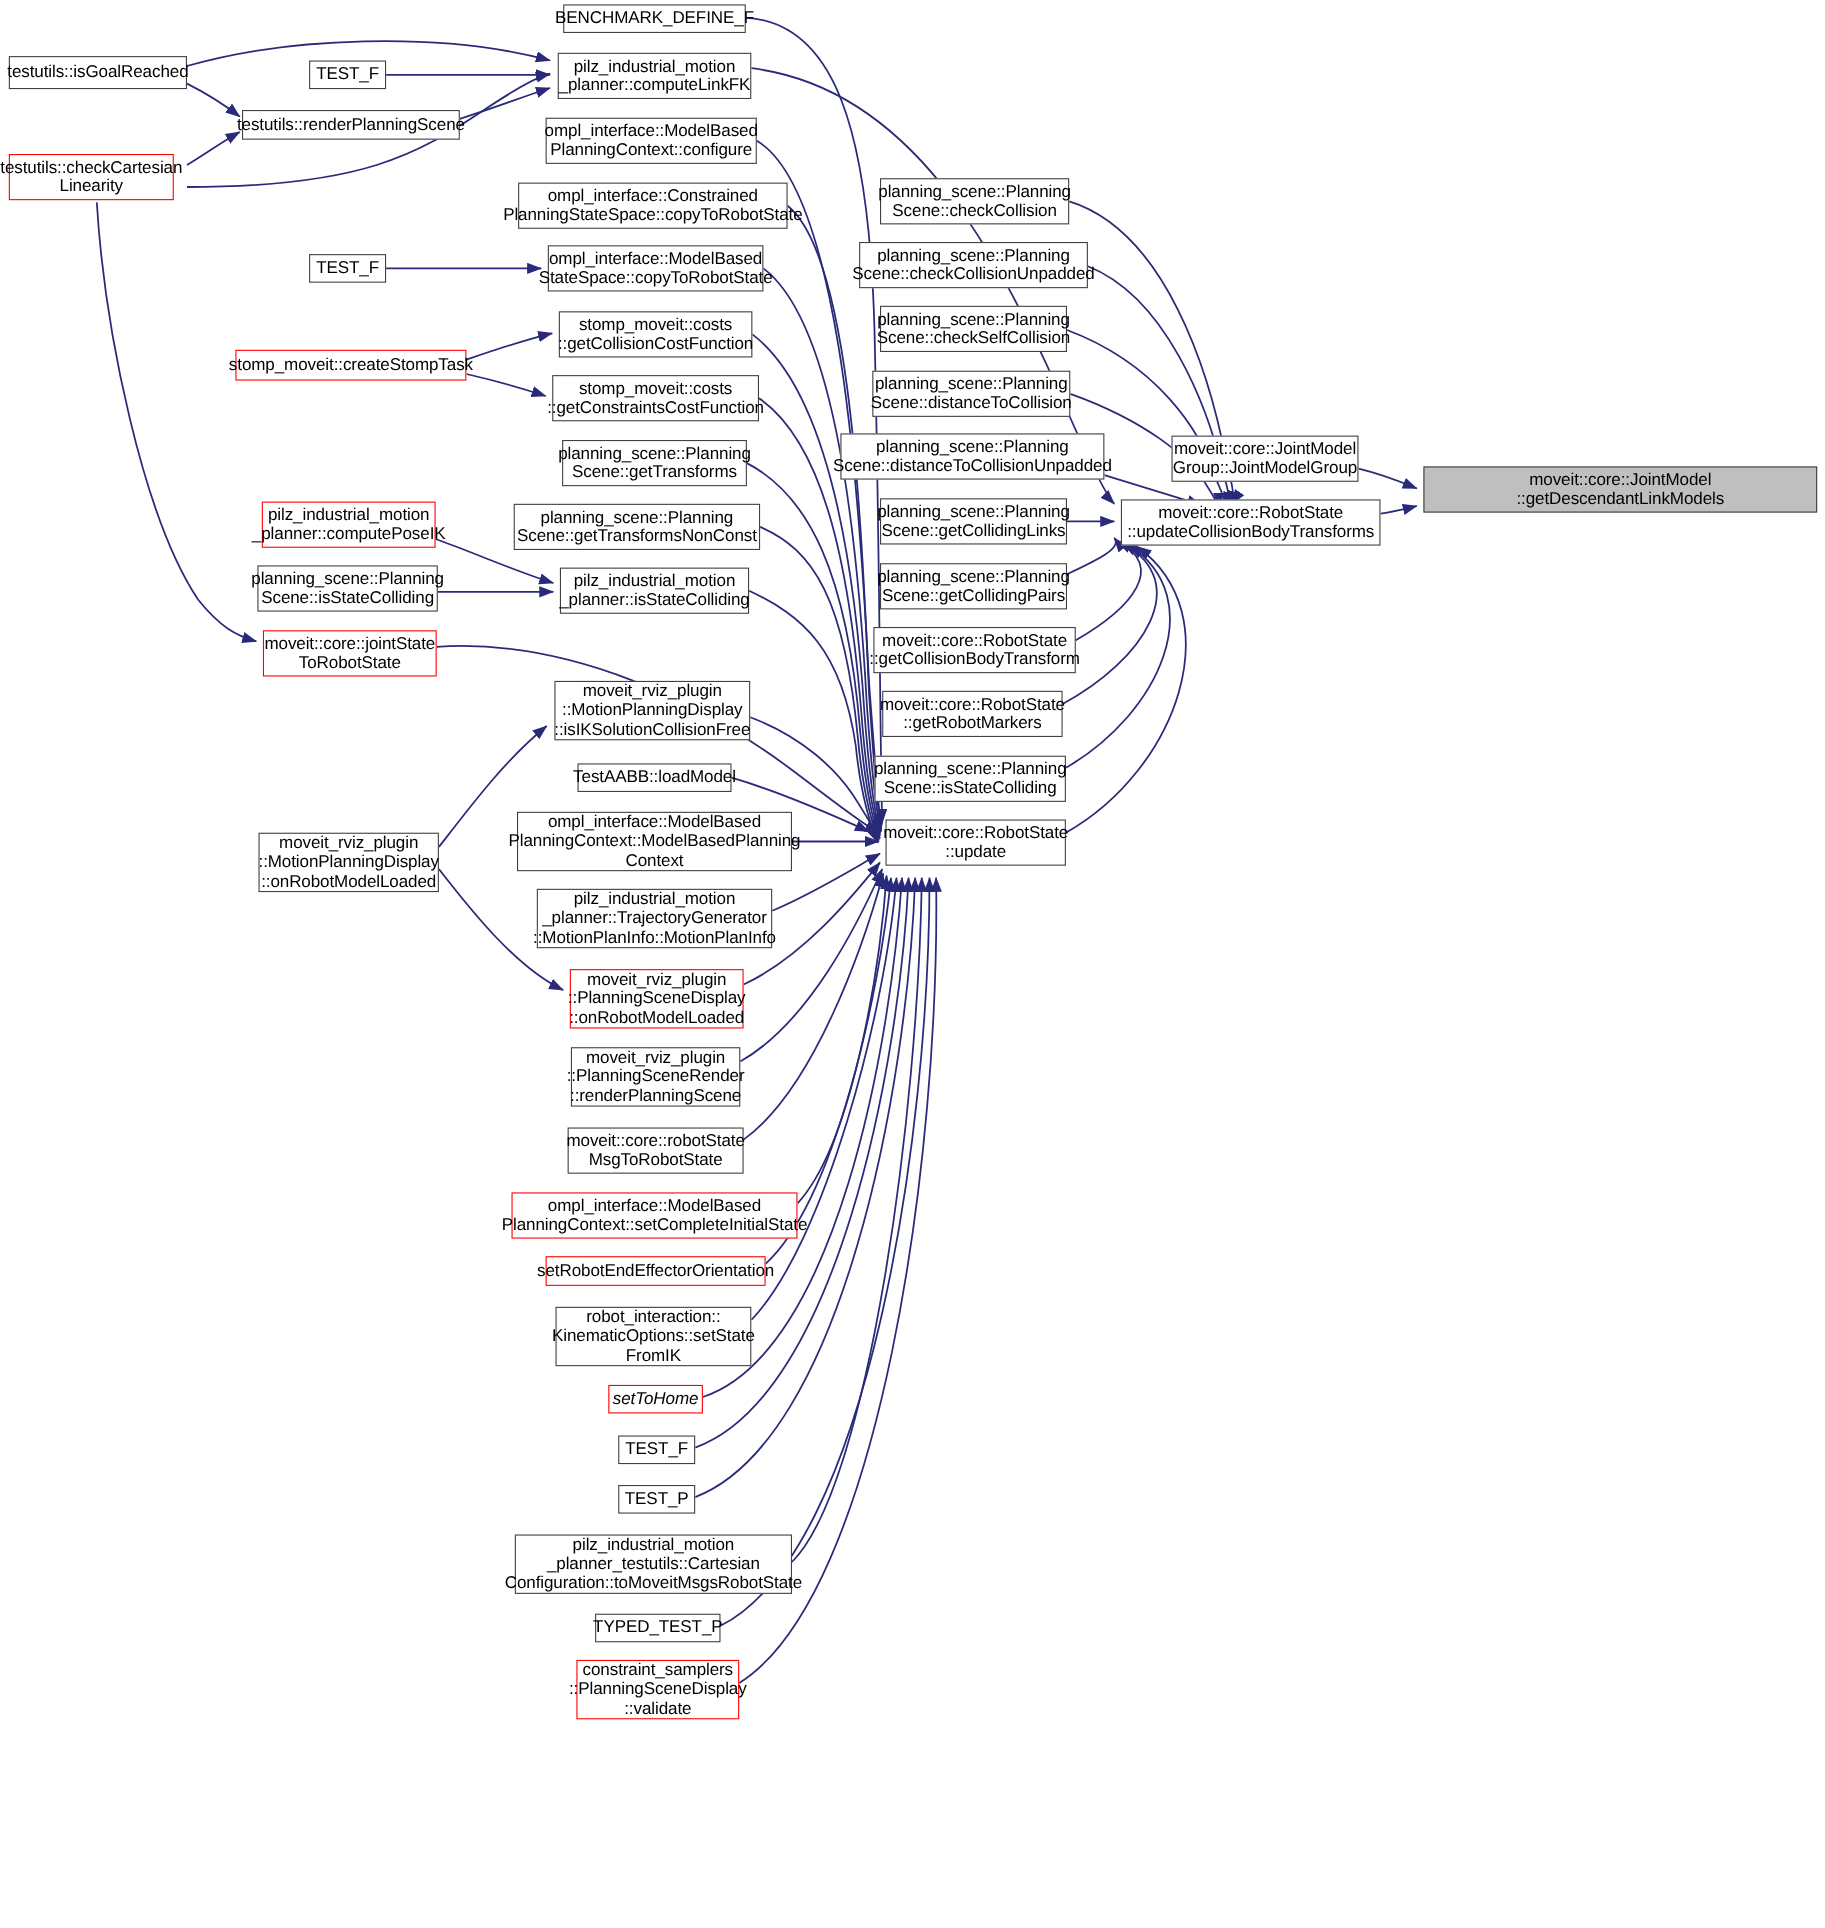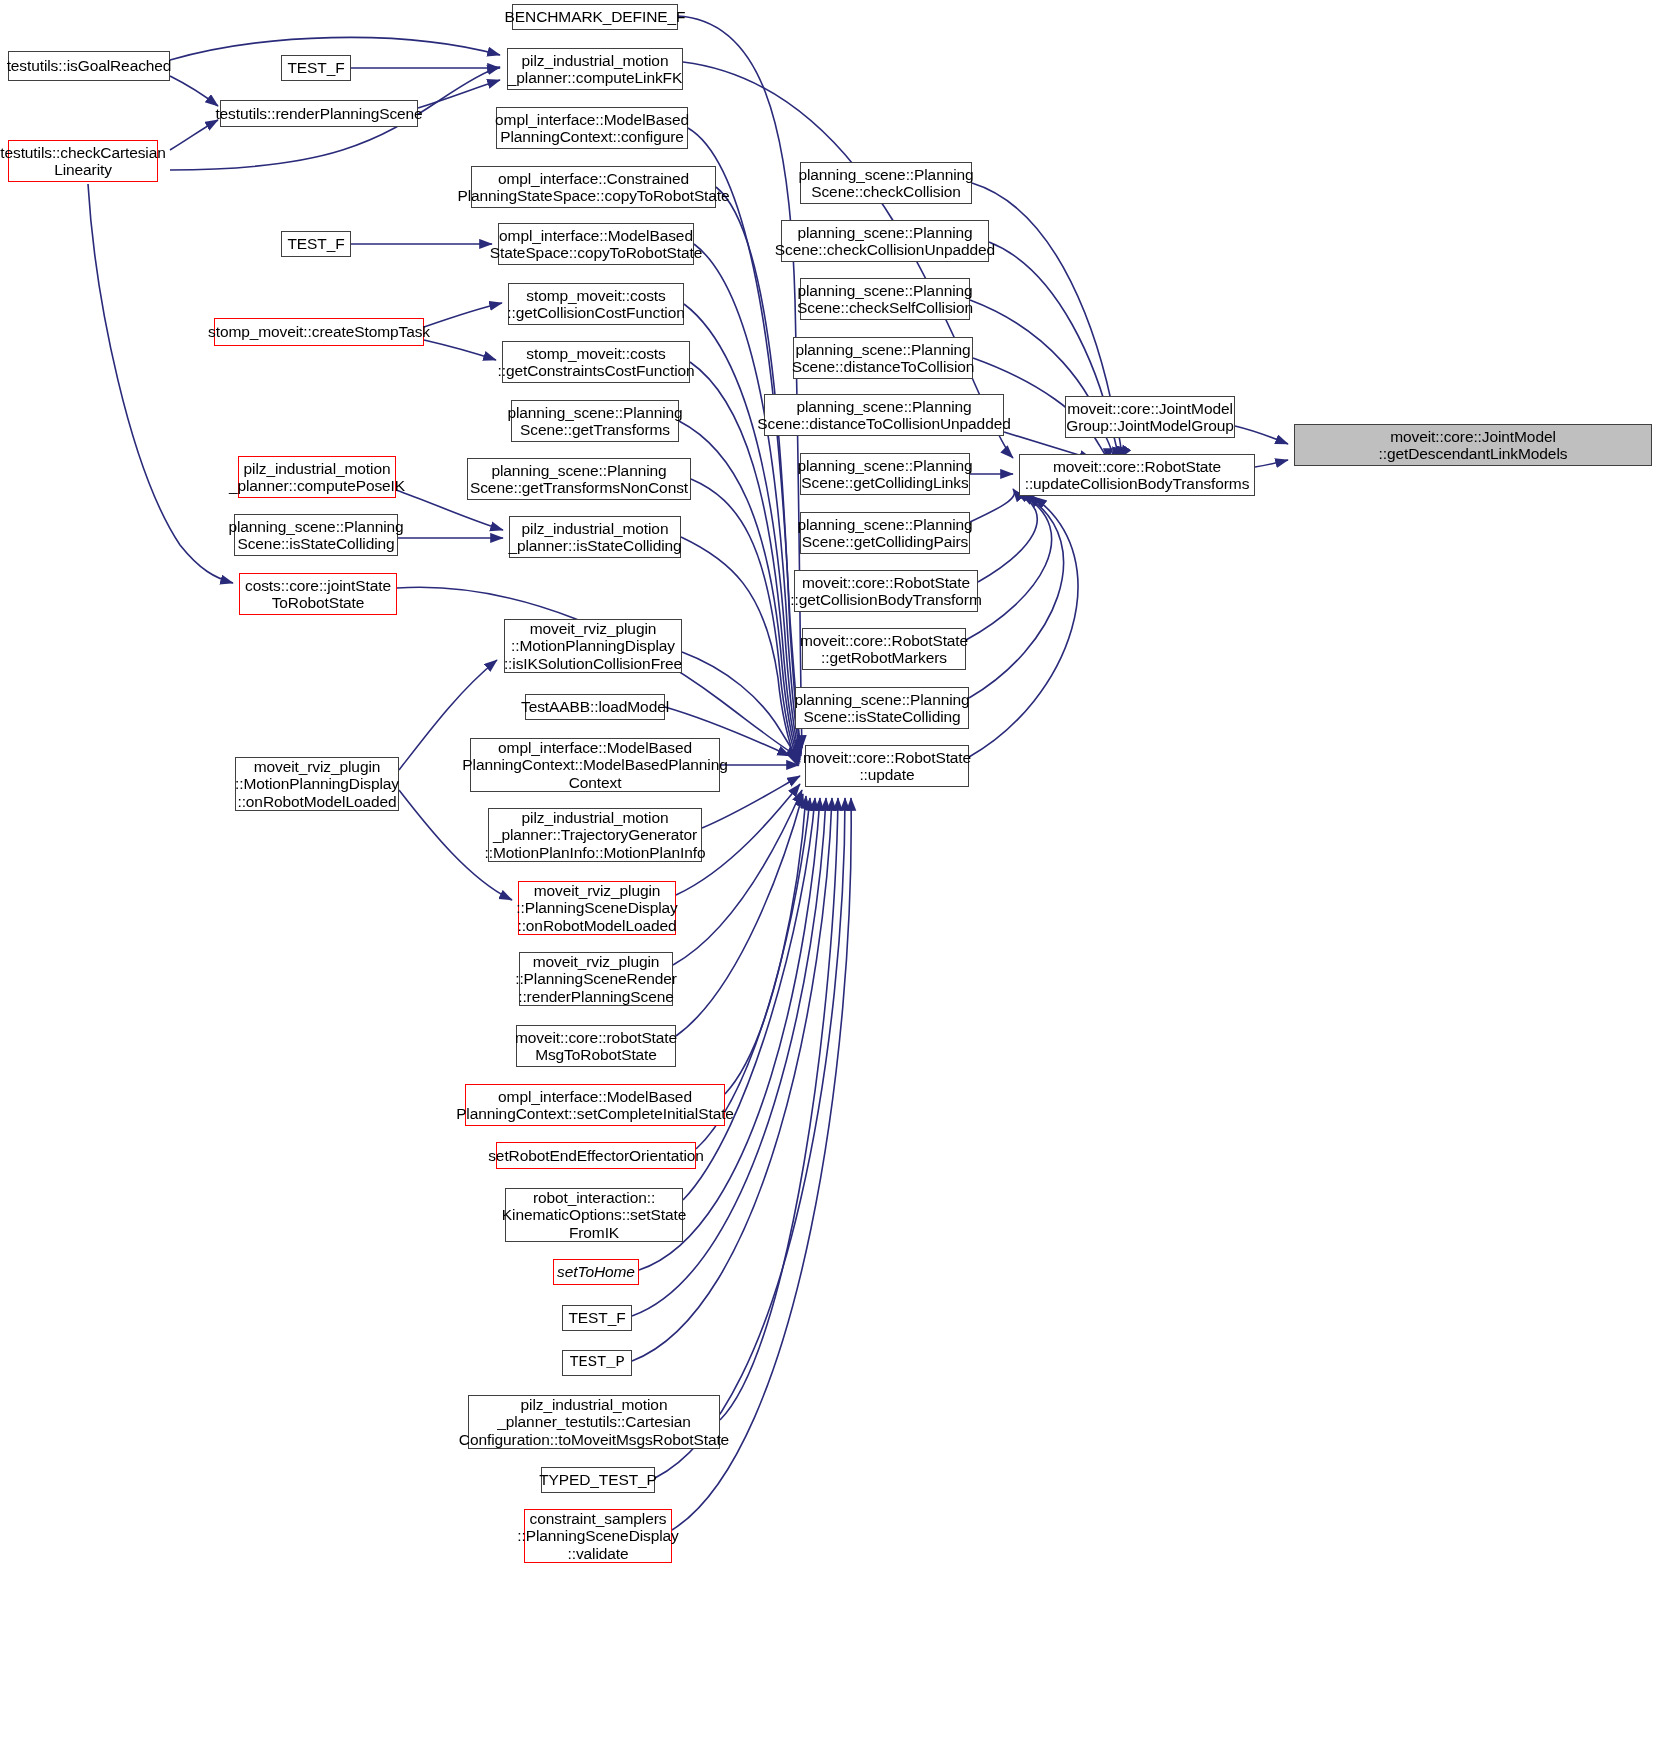--- a/index.html
+++ b/index.html
@@ -119,21 +119,21 @@
       <div class="node red" style="left: 8px; top: 140px; width: 150px; height: 42px;">testutils::checkCartesian
 Linearity</div>
       <div class="node" style="left: 281px; top: 55px; width: 70px; height: 26px;">TEST_F</div>
       <div class="node" style="left: 220px; top: 100px; width: 198px; height: 27px;">testutils::renderPlanningScene</div>
       <div class="node" style="left: 281px; top: 231px; width: 70px; height: 26px;">TEST_F</div>
       <div class="node red" style="left: 214px; top: 318px; width: 210px; height: 28px;">stomp_moveit::createStompTask</div>
       <div class="node red" style="left: 238px; top: 456px; width: 158px; height: 42px;">pilz_industrial_motion
 _planner::computePoseIK</div>
       <div class="node" style="left: 234px; top: 514px; width: 164px; height: 42px;">planning_scene::Planning
 Scene::isStateColliding</div>
-      <div class="node red" style="left: 239px; top: 573px; width: 158px; height: 42px;">costs::core::jointState
+      <div class="node red" style="left: 239px; top: 573px; width: 158px; height: 42px;">moveit::core::jointState
 ToRobotState</div>
       <div class="node" style="left: 235px; top: 757px; width: 164px; height: 54px;">moveit_rviz_plugin
 ::MotionPlanningDisplay
 ::onRobotModelLoaded</div>
       <div class="node" style="left: 512px; top: 4px; width: 166px; height: 26px;">BENCHMARK_DEFINE_F</div>
       <div class="node" style="left: 507px; top: 48px; width: 176px; height: 42px;">pilz_industrial_motion
 _planner::computeLinkFK</div>
       <div class="node" style="left: 496px; top: 107px; width: 192px; height: 42px;">ompl_interface::ModelBased
 PlanningContext::configure</div>
       <div class="node" style="left: 471px; top: 166px; width: 245px; height: 42px; text-align: center;">ompl_interface::Constrained
@@ -169,21 +169,21 @@
       <div class="node" style="left: 516px; top: 1025px; width: 160px; height: 42px;">moveit::core::robotState
 MsgToRobotState</div>
       <div class="node red" style="left: 465px; top: 1084px; width: 260px; height: 42px;">ompl_interface::ModelBased
 PlanningContext::setCompleteInitialState</div>
       <div class="node red" style="left: 496px; top: 1142px; width: 200px; height: 27px;">setRobotEndEffectorOrientation</div>
       <div class="node" style="left: 505px; top: 1188px; width: 178px; height: 54px;">robot_interaction::
 KinematicOptions::setState
 FromIK</div>
       <div class="node red" style="left: 553px; top: 1259px; width: 86px; height: 26px; font-style: italic;">setToHome</div>
       <div class="node" style="left: 562px; top: 1305px; width: 70px; height: 26px;">TEST_F</div>
-      <div class="node" style="left: 562px; top: 1350px; width: 70px; height: 26px; font-family: Liberation Mono, monospace;">TEST_P</div>
+      <div class="node" style="left: 562px; top: 1350px; width: 70px; height: 26px;">TEST_P</div>
       <div class="node" style="left: 468px; top: 1395px; width: 252px; height: 54px;">pilz_industrial_motion
 _planner_testutils::Cartesian
 Configuration::toMoveitMsgsRobotState</div>
       <div class="node" style="left: 541px; top: 1467px; width: 114px; height: 26px;">TYPED_TEST_P</div>
       <div class="node red" style="left: 524px; top: 1509px; width: 148px; height: 54px;">constraint_samplers
 ::PlanningSceneDisplay
 ::validate</div>
       <div class="node" style="left: 800px; top: 162px; width: 172px; height: 42px;">planning_scene::Planning
 Scene::checkCollision</div>
       <div class="node" style="left: 781px; top: 220px; width: 208px; height: 42px;">planning_scene::Planning

